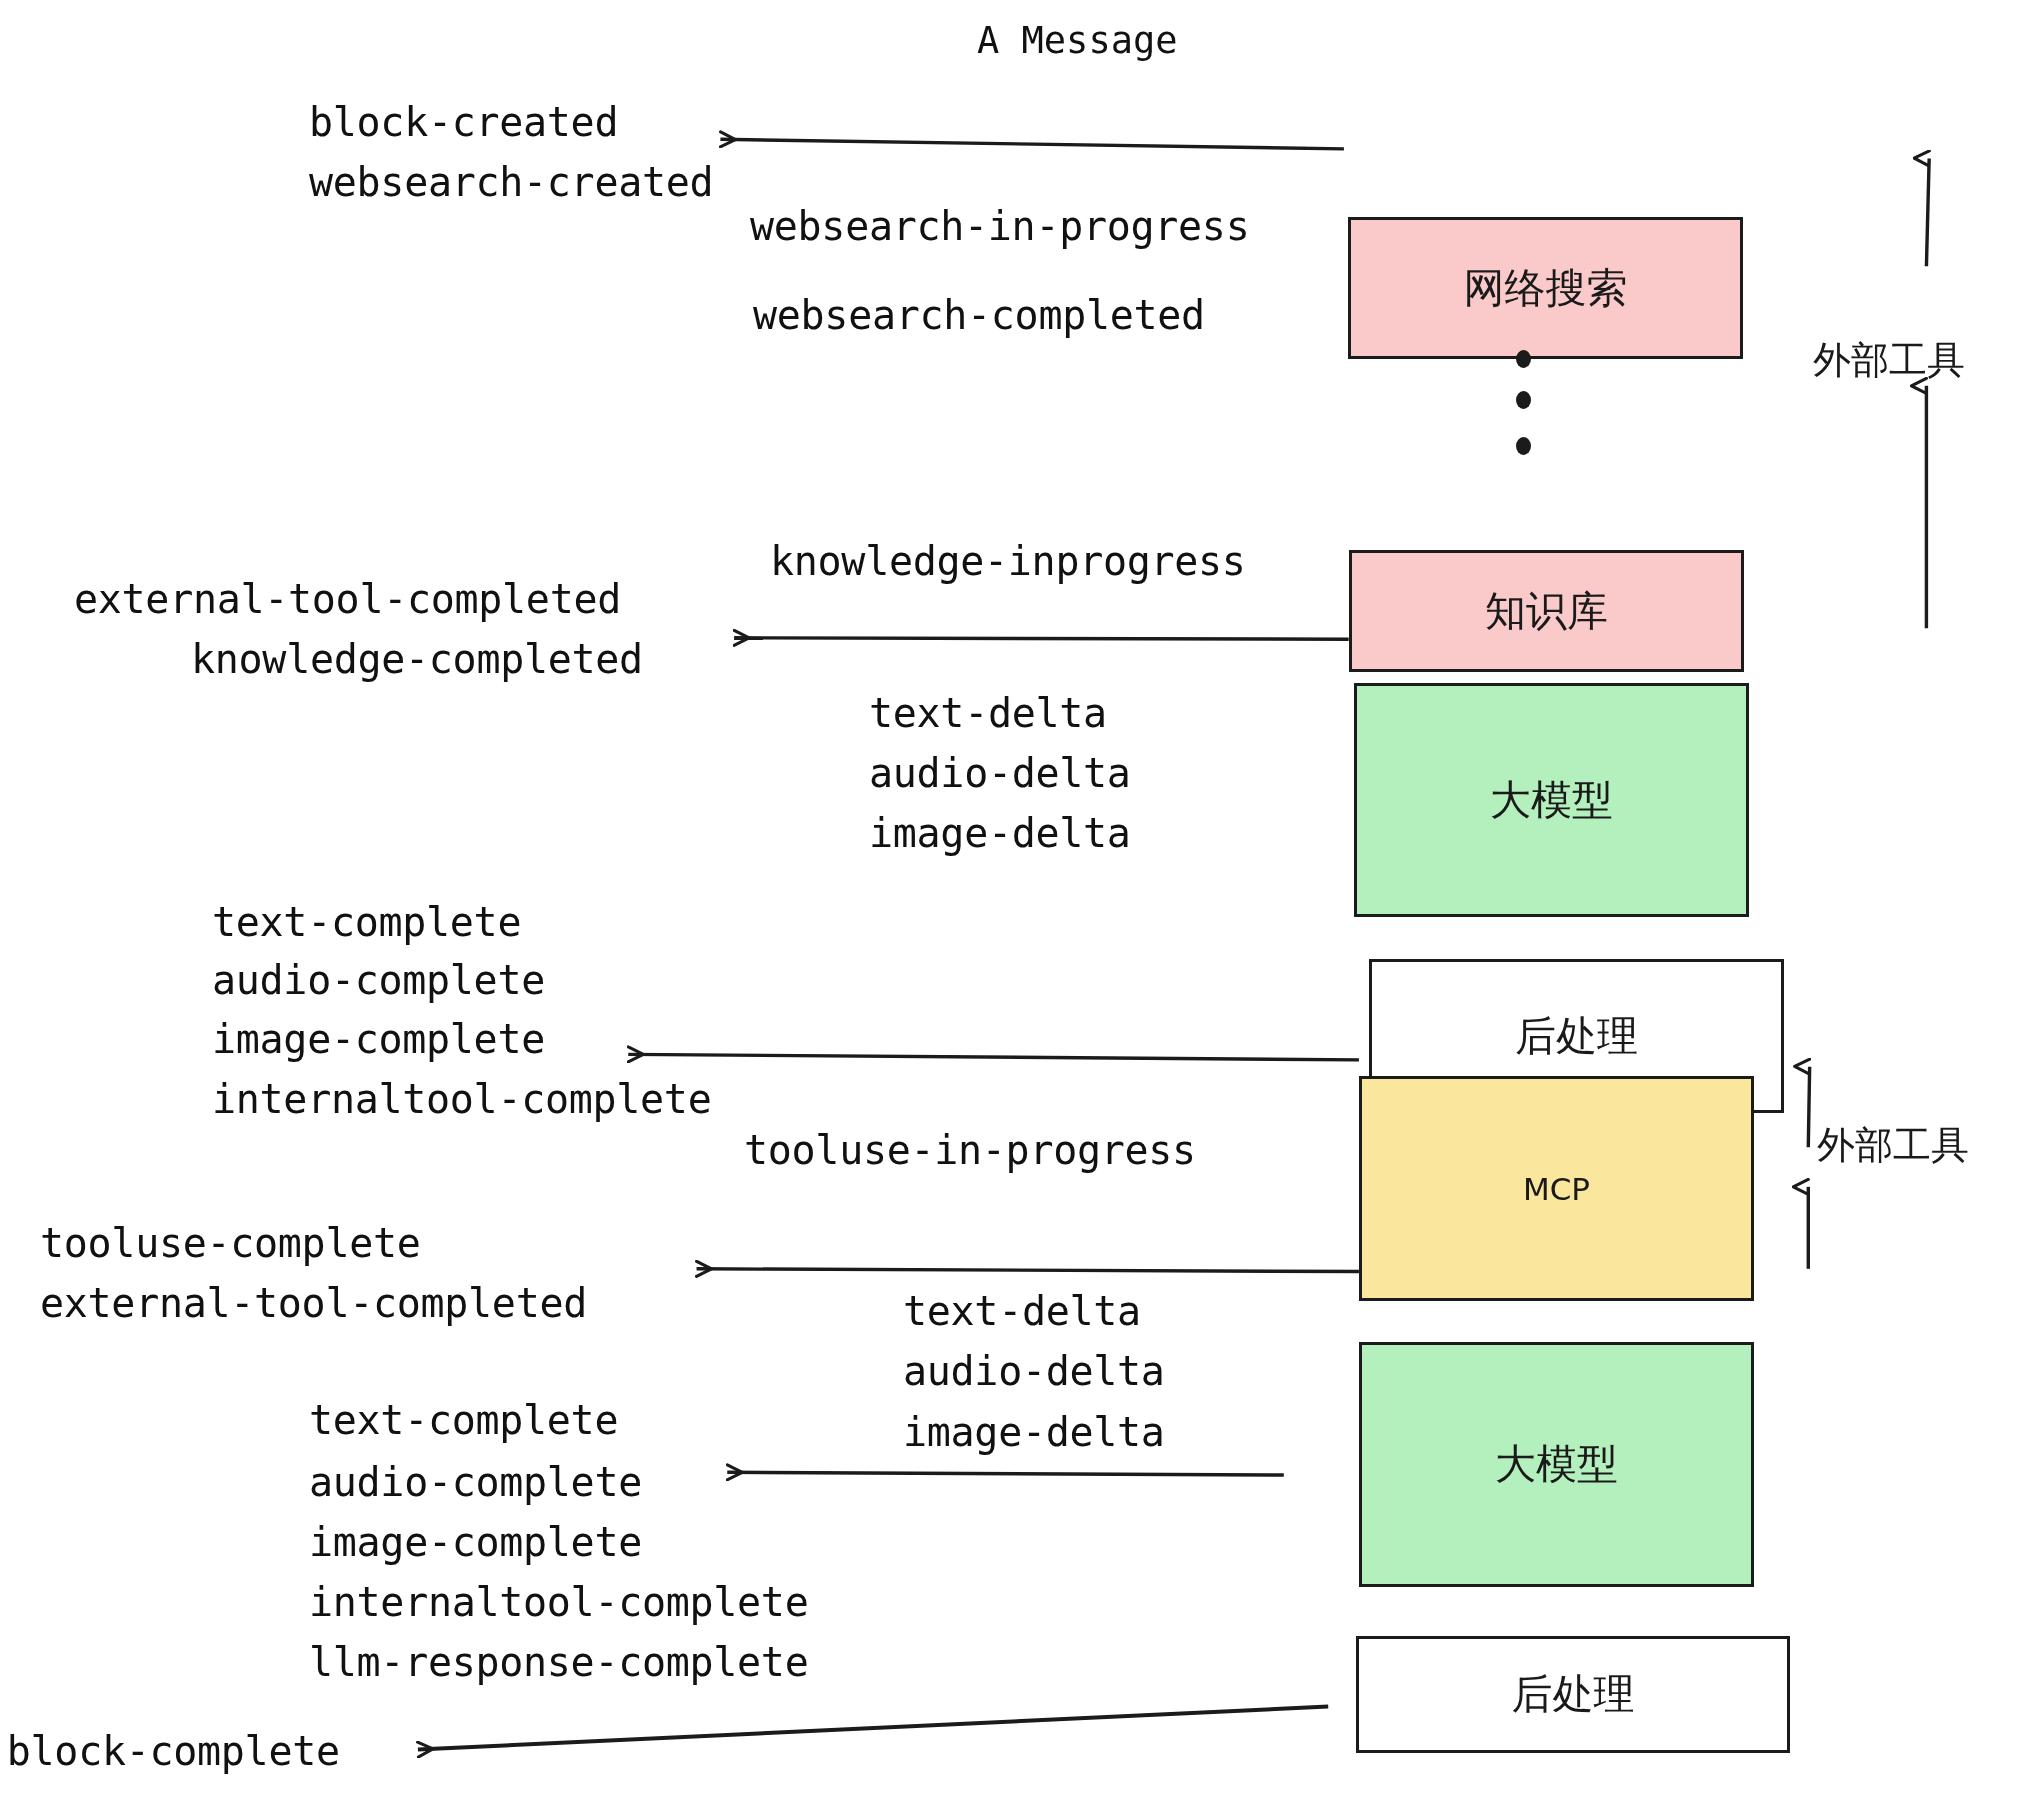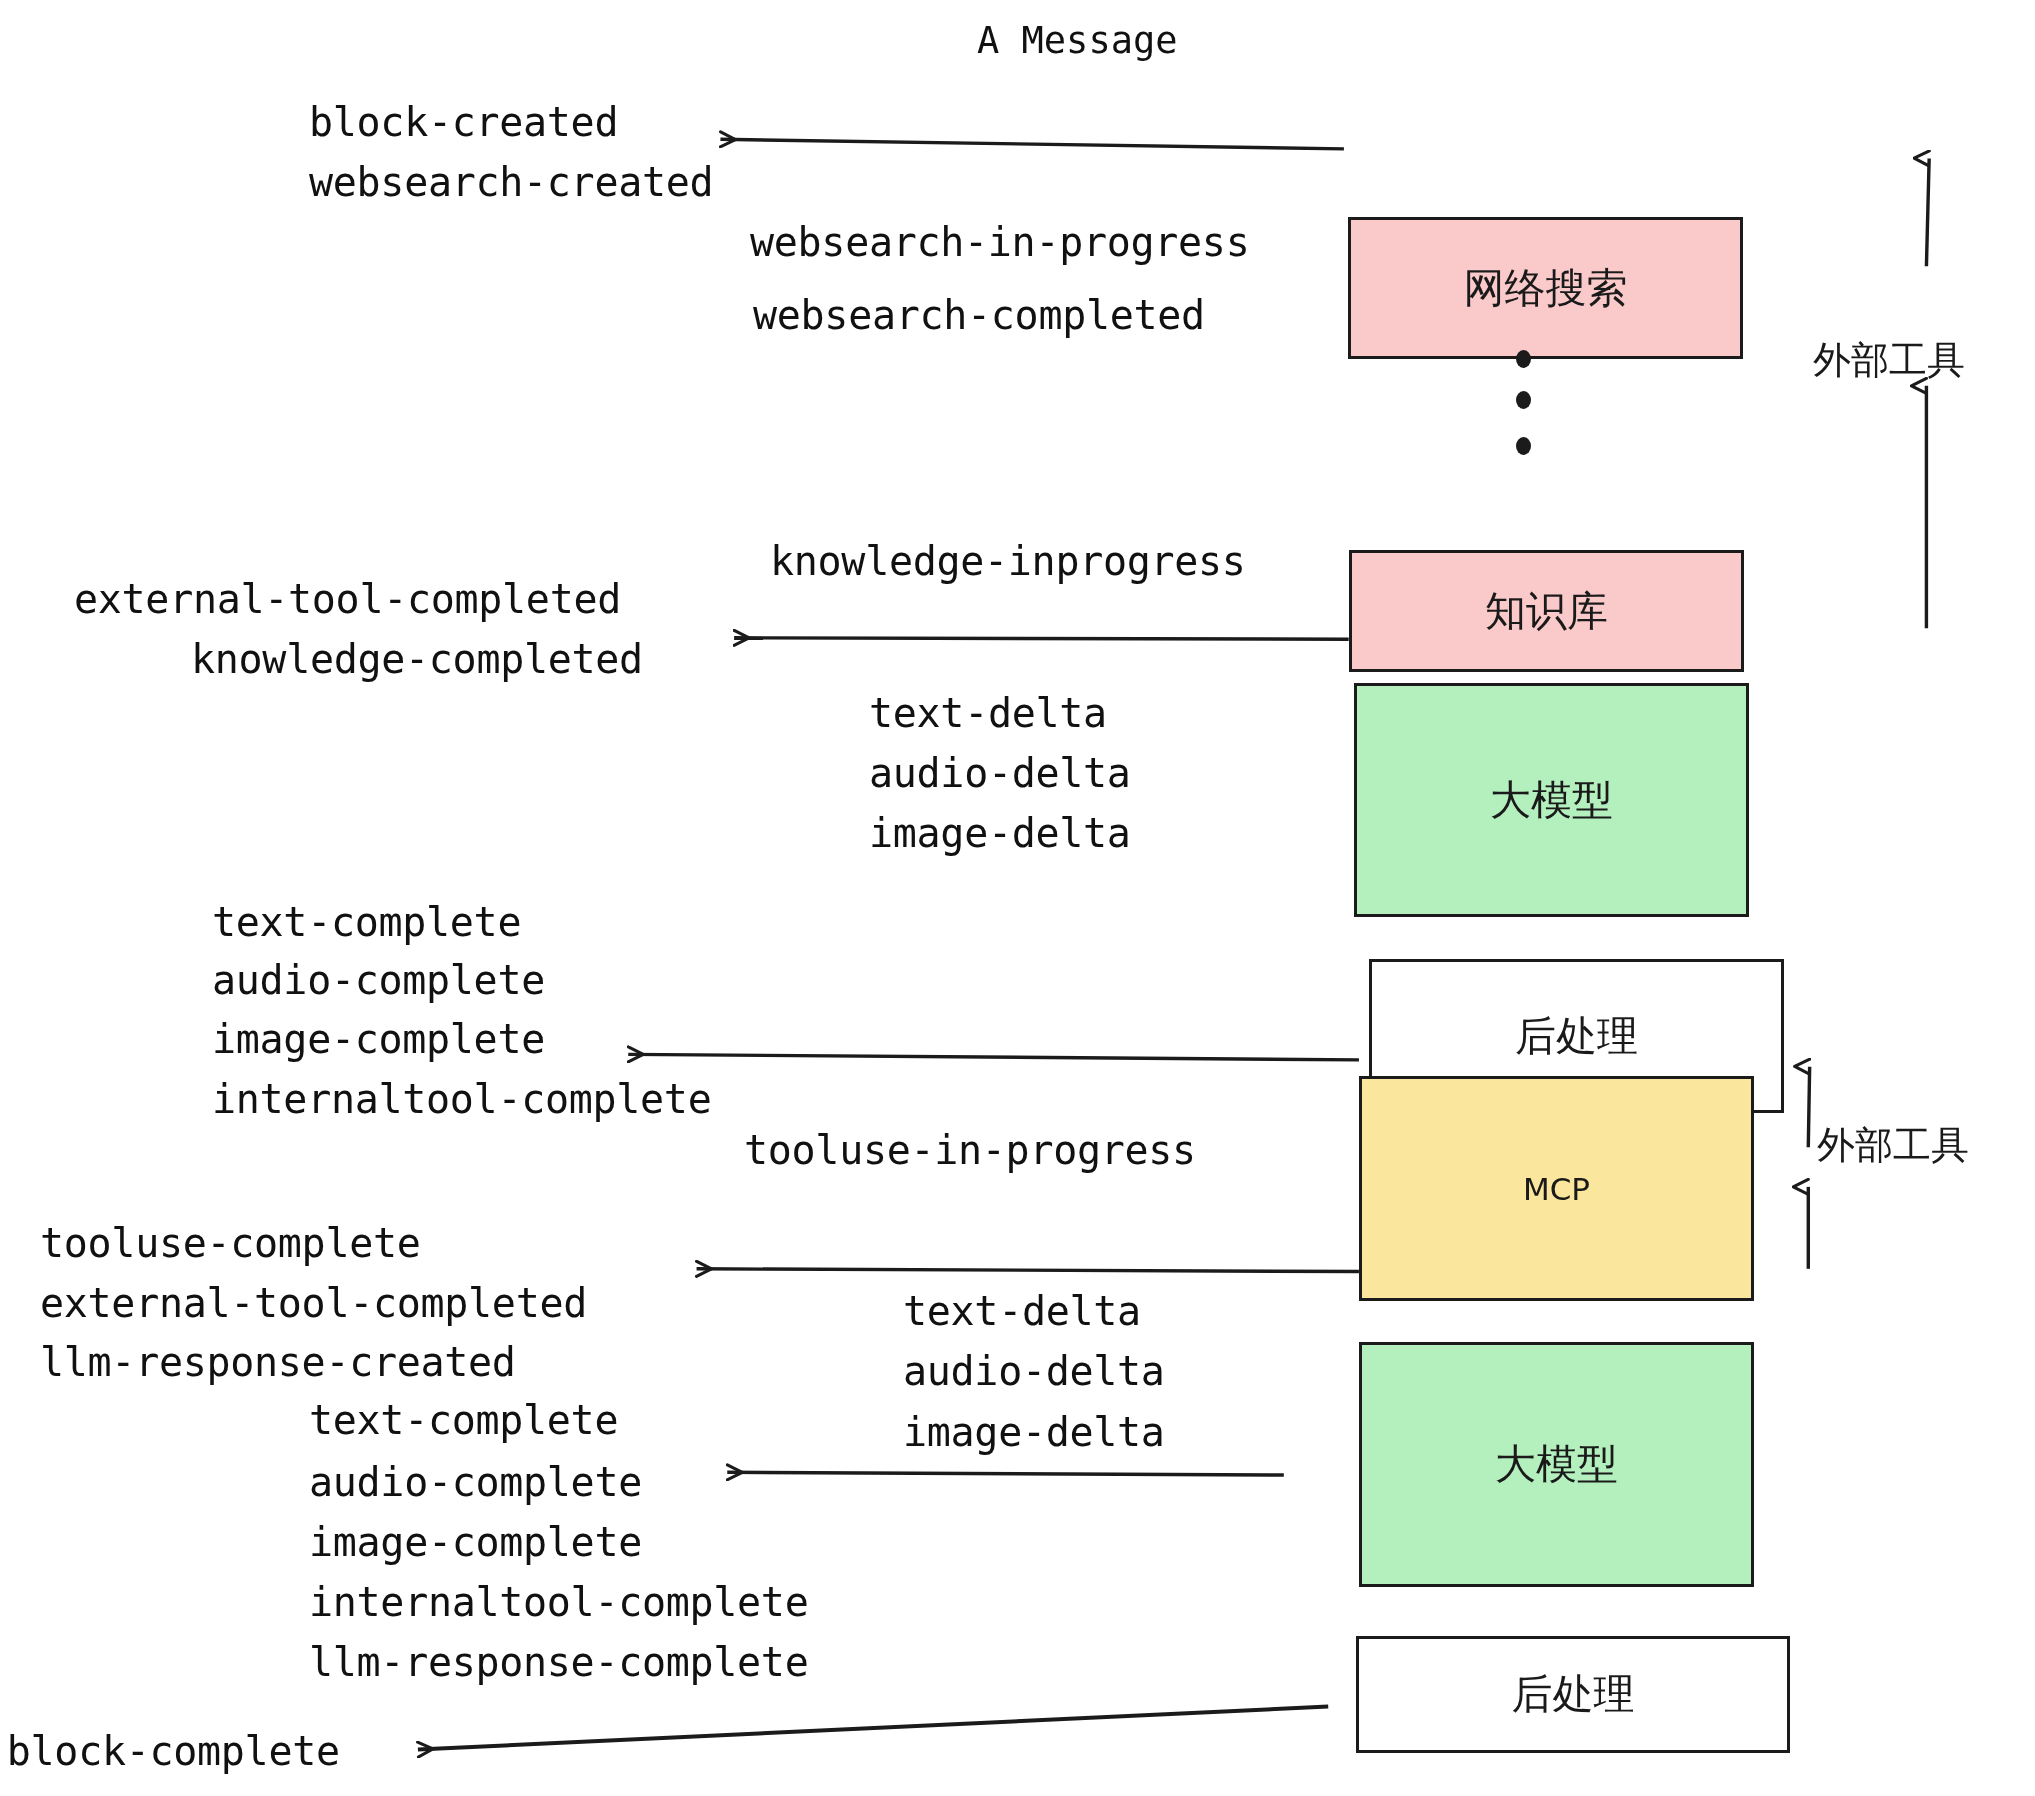--- a/index.html
+++ b/index.html
@@ -89,37 +89,36 @@
     <line x1="2821" y1="565" x2="2821" y2="920" stroke="#1b1b1b" stroke-width="5" marker-end="url(#ahu)" transform="rotate(180 2821 742.5)"></line>
 
     <line x1="2648" y1="1680" x2="2650" y2="1562" stroke="#1b1b1b" stroke-width="5" marker-end="url(#ahu)"></line>
     <line x1="2648" y1="1738" x2="2648" y2="1858" stroke="#1b1b1b" stroke-width="5" marker-end="url(#ahu)" transform="rotate(180 2648 1798)"></line>
   </svg>
 
   <div class="title" style="left:977px; top:19px;">A Message</div>
 
   <div class="evt" style="left:309px;  top:102px;">block-created</div>
   <div class="evt" style="left:309px;  top:162px;">websearch-created</div>
-  <div class="evt" style="left:750px; top:206px;margin-top:16px;">websearch-in-progress</div>
+  <div class="evt" style="left:750px; top:206px;">websearch-in-progress</div>
   <div class="evt" style="left:753px; top:295px;">websearch-completed</div>
   <div class="evt" style="left:770px; top:541px;">knowledge-inprogress</div>
   <div class="evt" style="left:74px;  top:579px;">external-tool-completed</div>
   <div class="evt" style="left:191px;  top:639px;">knowledge-completed</div>
   <div class="evt" style="left:869px; top:693px;">text-delta</div>
   <div class="evt" style="left:869px; top:753px;">audio-delta</div>
   <div class="evt" style="left:869px; top:813px;">image-delta</div>
   <div class="evt" style="left:212px;  top:902px;">text-complete</div>
   <div class="evt" style="left:212px;  top:960px;">audio-complete</div>
   <div class="evt" style="left:212px;  top:1019px;">image-complete</div>
   <div class="evt" style="left:212px;  top:1079px;">internaltool-complete</div>
   <div class="evt" style="left:744px; top:1130px;">tooluse-in-progress</div>
   <div class="evt" style="left:40px;   top:1223px;">tooluse-complete</div>
   <div class="evt" style="left:40px;   top:1283px;">external-tool-completed</div>
   <div class="evt" style="left:903px; top:1291px;">text-delta</div>
-  <div class="evt" style="left:40px;   top:1342px;">llm-response-created</div>
   <div class="evt" style="left:903px; top:1351px;">audio-delta</div>
   <div class="evt" style="left:903px; top:1412px;">image-delta</div>
   <div class="evt" style="left:309px;  top:1400px;">text-complete</div>
   <div class="evt" style="left:309px;  top:1462px;">audio-complete</div>
   <div class="evt" style="left:309px;  top:1522px;">image-complete</div>
   <div class="evt" style="left:309px;  top:1582px;">internaltool-complete</div>
   <div class="evt" style="left:309px;  top:1642px;">llm-response-complete</div>
   <div class="evt" style="left:6.8px;   top:1731px;">block-complete</div>
 
   <div class="node" style="left:1348px; top:171px; width:395px; height:142px; background:#FAC9C9;">

